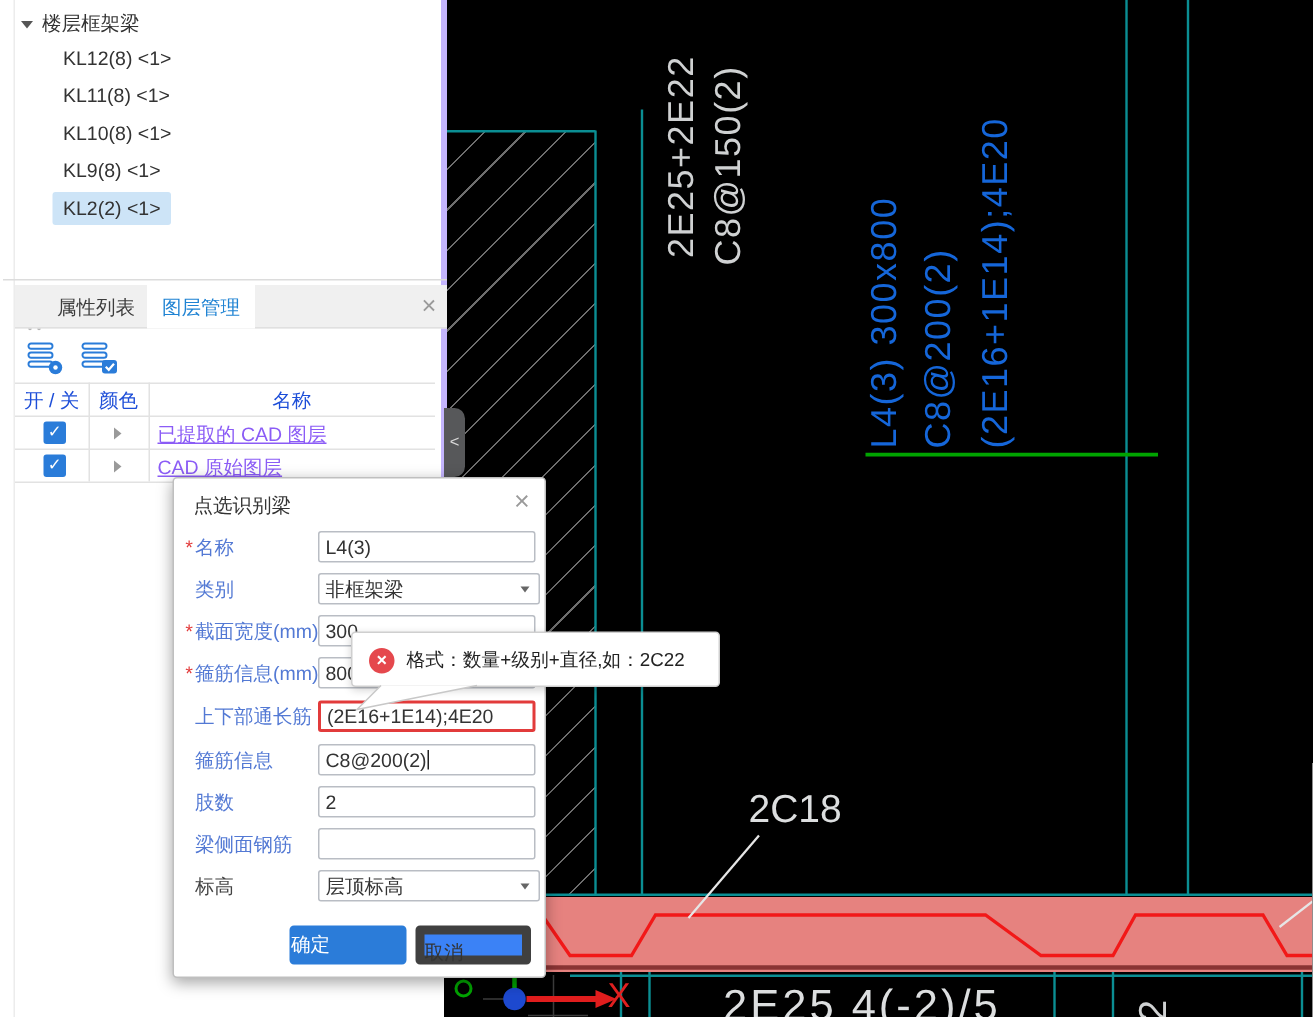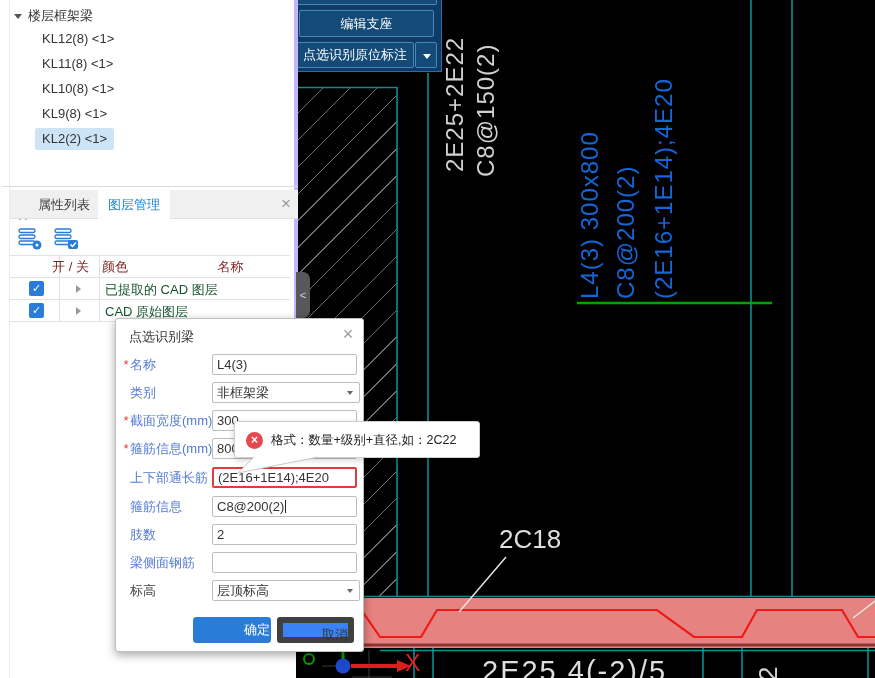--- a/index.html
+++ b/index.html
@@ -30,22 +30,22 @@
   .tab{position:absolute;top:0;height:29px;line-height:29px;padding:0 10px;}
   .tab.t1{left:18px;color:#3c3c3c;text-align:right;}
   .tab.t2{left:88px;color:#1f83d3;background:#fff;}
   .panel-close{position:absolute;left:263px;top:0;width:26px;height:29px;line-height:27px;
     text-align:center;color:#9a9a9a;font-size:17px;}
   .lockwrap{position:absolute;left:14px;top:190px;width:16px;height:34px;}
   .ptool{position:absolute;left:0;top:222px;width:296px;height:33px;}
   .picon{position:absolute;top:4px;width:28px;height:26px;border-radius:2px;}
   .hline{position:absolute;height:1px;background:#e2e2e2;left:8px;width:280px;}
   .vline{position:absolute;width:1px;background:#e2e2e2;top:255px;height:66px;}
-  .th{position:absolute;top:258px;height:18px;line-height:18px;text-align:center;color:#7f1d1d;margin-left:36px;}
-  .lrow-name{position:absolute;left:103px;height:20px;line-height:20px;color:#14532d;}
+  .th{position:absolute;top:258px;height:18px;line-height:18px;text-align:center;color:#1d4ed8;}
+  .lrow-name{position:absolute;left:103px;height:20px;line-height:20px;color:#8b5cf6;text-decoration:underline;}
   .cbx{position:absolute;left:27px;width:15px;height:15px;background:#2a7cd9;border-radius:2px;
     color:#fff;font-size:11px;line-height:15px;text-align:center;}
   .expander{position:absolute;left:74px;width:0;height:0;border-top:4px solid transparent;
     border-bottom:4px solid transparent;border-left:5px solid #9a9a9a;}
   
   .handle{position:absolute;left:296px;top:272px;width:14px;height:46px;background:#57585a;
     border-radius:0 7px 7px 0;z-index:2;color:#d8d8d8;font-size:11px;line-height:46px;text-align:center;}
   
   .toolbar{position:absolute;left:291px;top:0;width:151px;height:72px;background:#0e3c66;
     border:1px solid #2e6da4;border-top:none;box-sizing:border-box;z-index:2;}
@@ -67,21 +67,21 @@
   .dlabel{position:absolute;left:14px;line-height:21px;color:#5379d4;}
   .dlabel.dark{color:#444;}
   .req{position:absolute;left:-7px;color:#e23b3b;}
   .dinput{position:absolute;left:96px;top:0;width:145px;height:21px;border:1px solid #b9bdc4;border-radius:2px;
     background:#fff;box-sizing:border-box;line-height:19px;padding:0 4px;overflow:hidden;white-space:nowrap;}
   .dinput.err{border:2px solid #e23b3b;line-height:17px;}
   .dinput.select{width:148px;}
   .sel-arrow{position:absolute;right:6px;top:8px;width:0;height:0;border-left:3.5px solid transparent;
     border-right:3.5px solid transparent;border-top:4px solid #666;}
   .caret{display:inline-block;width:1px;height:13px;background:#222;vertical-align:-2px;margin-left:1px;}
-  .dbtn{position:absolute;top:298px;height:26px;border-radius:3px;text-align:right;line-height:24px;box-sizing:border-box;}
+  .dbtn{position:absolute;top:298px;height:26px;border-radius:3px;text-align:left;line-height:24px;box-sizing:border-box;}
   .dbtn.ok{left:77px;width:78px;background:#2b7cd9;border:1px solid #2b7cd9;color:#fff;}
   .dbtn.cancel{left:161px;width:77px;background:#3b82f6;border:6px solid #404040;color:#333;}
   
   .tooltip{position:absolute;left:234px;top:421px;width:246px;height:37px;background:#fff;
     border:1px solid #cfcfcf;border-radius:3px;box-shadow:0 2px 6px rgba(0,0,0,.18);z-index:6;box-sizing:border-box;}
   .tt-icon{position:absolute;left:11px;top:10px;width:17px;height:17px;border-radius:50%;background:#e5484d;
     color:#fff;font-size:12px;font-weight:bold;line-height:16px;text-align:center;}
   .tt-text{position:absolute;left:36px;top:10px;font-size:12.5px;color:#222;white-space:nowrap;text-align:right;}
   .tt-tail{position:absolute;left:230px;top:455px;z-index:6;}
 </style>
@@ -134,28 +134,20 @@
   <div class="vtext w" style="left:441px;top:172px;">2E25+2E22</div>
   <div class="vtext w" style="left:472px;top:177px;">C8@150(2)</div>
   <div class="vtext b" style="left:576px;top:299px;">L4(3) 300x800</div>
   <div class="vtext b" style="left:612px;top:299px;">C8@200(2)</div>
   <div class="vtext b" style="left:650px;top:299px;">(2E16+1E14);4E20</div>
   <div class="cadlabel" style="left:499px;top:524px;font-size:26px;">2C18</div>
   <div class="cadlabel" style="left:482px;top:655px;font-size:29px;letter-spacing:2px;">2E25 4(-2)/5</div>
   <div class="vtext w" style="left:753px;top:681px;font-size:26px;">2</div>
   <div class="cadlabel" style="left:405px;top:650px;font-size:23px;color:#e02020;z-index:1;">X</div>
 
-  <div class="toolbar">
-    <div class="tbtn partial"></div>
-    <div class="tbtn edit">编辑支座</div>
-    <div class="tbtn pick">点选识别原位标注</div>
-    <div class="tbtn arrow">
-      <span class="arrow-down"></span>
-    </div>
-  </div>
 
   <div class="left-panel">
     <div class="gutter"></div>
 
     <div class="tree-root">
       <span class="tri-down"></span><span>楼层框架梁</span>
     </div>
     <div class="tree-item" style="top:28px">KL12(8) &lt;1&gt;</div>
     <div class="tree-item" style="top:53px">KL11(8) &lt;1&gt;</div>
     <div class="tree-item" style="top:78px">KL10(8) &lt;1&gt;</div>

